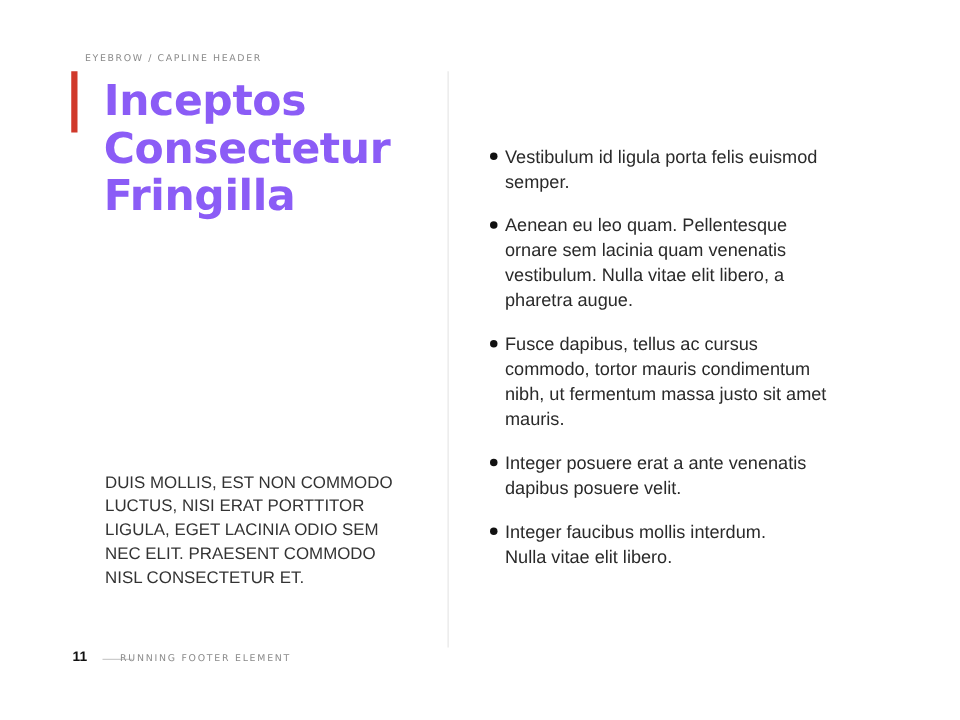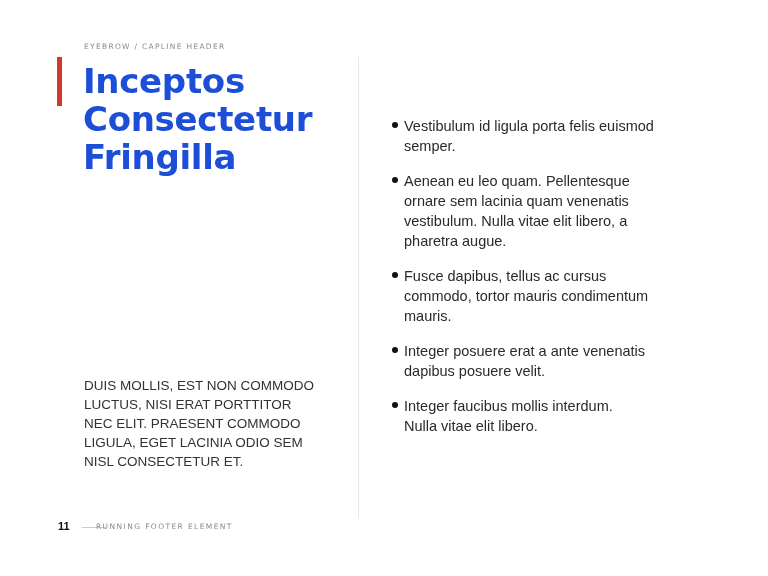--- a/index.html
+++ b/index.html
@@ -1,30 +1,30 @@
 <!DOCTYPE html>
 <html><head>
   <meta charset="utf-8">
   <style>
     html, body { margin: 0; padding: 0; }
     body {
       width: 768px; height: 576px; background: #ffffff; position: relative; overflow: hidden;
       font-family: "Liberation Sans", "DejaVu Sans", sans-serif; color: #222222;
     }
     .eyebrow {
-      position: absolute; left: 84px; top: 42px;
+      position: absolute; left: 68px; top: 42px;
       font-size: 7.5px; letter-spacing: 1.3px; color: #8a8a8a; text-transform: uppercase;
       font-family: "DejaVu Sans", sans-serif;
     }
     .accent-bar {
       position: absolute; left: 57px; top: 57px; width: 5px; height: 49px; background: #d0392b;
     }
     .title {
       position: absolute; left: 83px; top: 62px; margin: 0;
-      font-size: 34px; line-height: 38px; font-weight: bold; color: #1d4ed8; letter-spacing: -0.3px;
+      font-size: 34px; line-height: 38px; font-weight: bold; color: #8b5cf6; letter-spacing: -0.3px;
       font-family: "DejaVu Sans", sans-serif;
     }
     .title span { display: block; }
     .caps-body {
       position: absolute; left: 84px; top: 376px; width: 240px;
       font-size: 13.5px; line-height: 19px; color: #333333; text-transform: uppercase;
     }
     .caps-body span { display: block; white-space: nowrap; }
     .divider {
       position: absolute; left: 358px; top: 57px; width: 1px; height: 461px; background: #e8e8e8;
@@ -58,22 +58,22 @@
 <div class="accent-bar"></div>
 <h1 class="title">
   <span>Inceptos</span>
   <span>Consectetur</span>
   <span>Fringilla</span>
 </h1>
 
 <div class="caps-body">
   <span>DUIS MOLLIS, EST NON COMMODO</span>
   <span>LUCTUS, NISI ERAT PORTTITOR</span>
+  <span>LIGULA, EGET LACINIA ODIO SEM</span>
   <span>NEC ELIT. PRAESENT COMMODO</span>
-  <span>LIGULA, EGET LACINIA ODIO SEM</span>
   <span>NISL CONSECTETUR ET.</span>
 </div>
 
 <div class="divider"></div>
 
 <ul class="bullets">
   <li>
     <span class="dot"></span>
     <span class="line">Vestibulum id ligula porta felis euismod</span>
     <span class="line">semper.</span>
@@ -82,20 +82,21 @@
     <span class="dot"></span>
     <span class="line">Aenean eu leo quam. Pellentesque</span>
     <span class="line">ornare sem lacinia quam venenatis</span>
     <span class="line">vestibulum. Nulla vitae elit libero, a</span>
     <span class="line">pharetra augue.</span>
   </li>
   <li>
     <span class="dot"></span>
     <span class="line">Fusce dapibus, tellus ac cursus</span>
     <span class="line">commodo, tortor mauris condimentum</span>
+    <span class="line">nibh, ut fermentum massa justo sit amet</span>
     <span class="line">mauris.</span>
   </li>
   <li>
     <span class="dot"></span>
     <span class="line">Integer posuere erat a ante venenatis</span>
     <span class="line">dapibus posuere velit.</span>
   </li>
   <li>
     <span class="dot"></span>
     <span class="line">Integer faucibus mollis interdum.</span>

